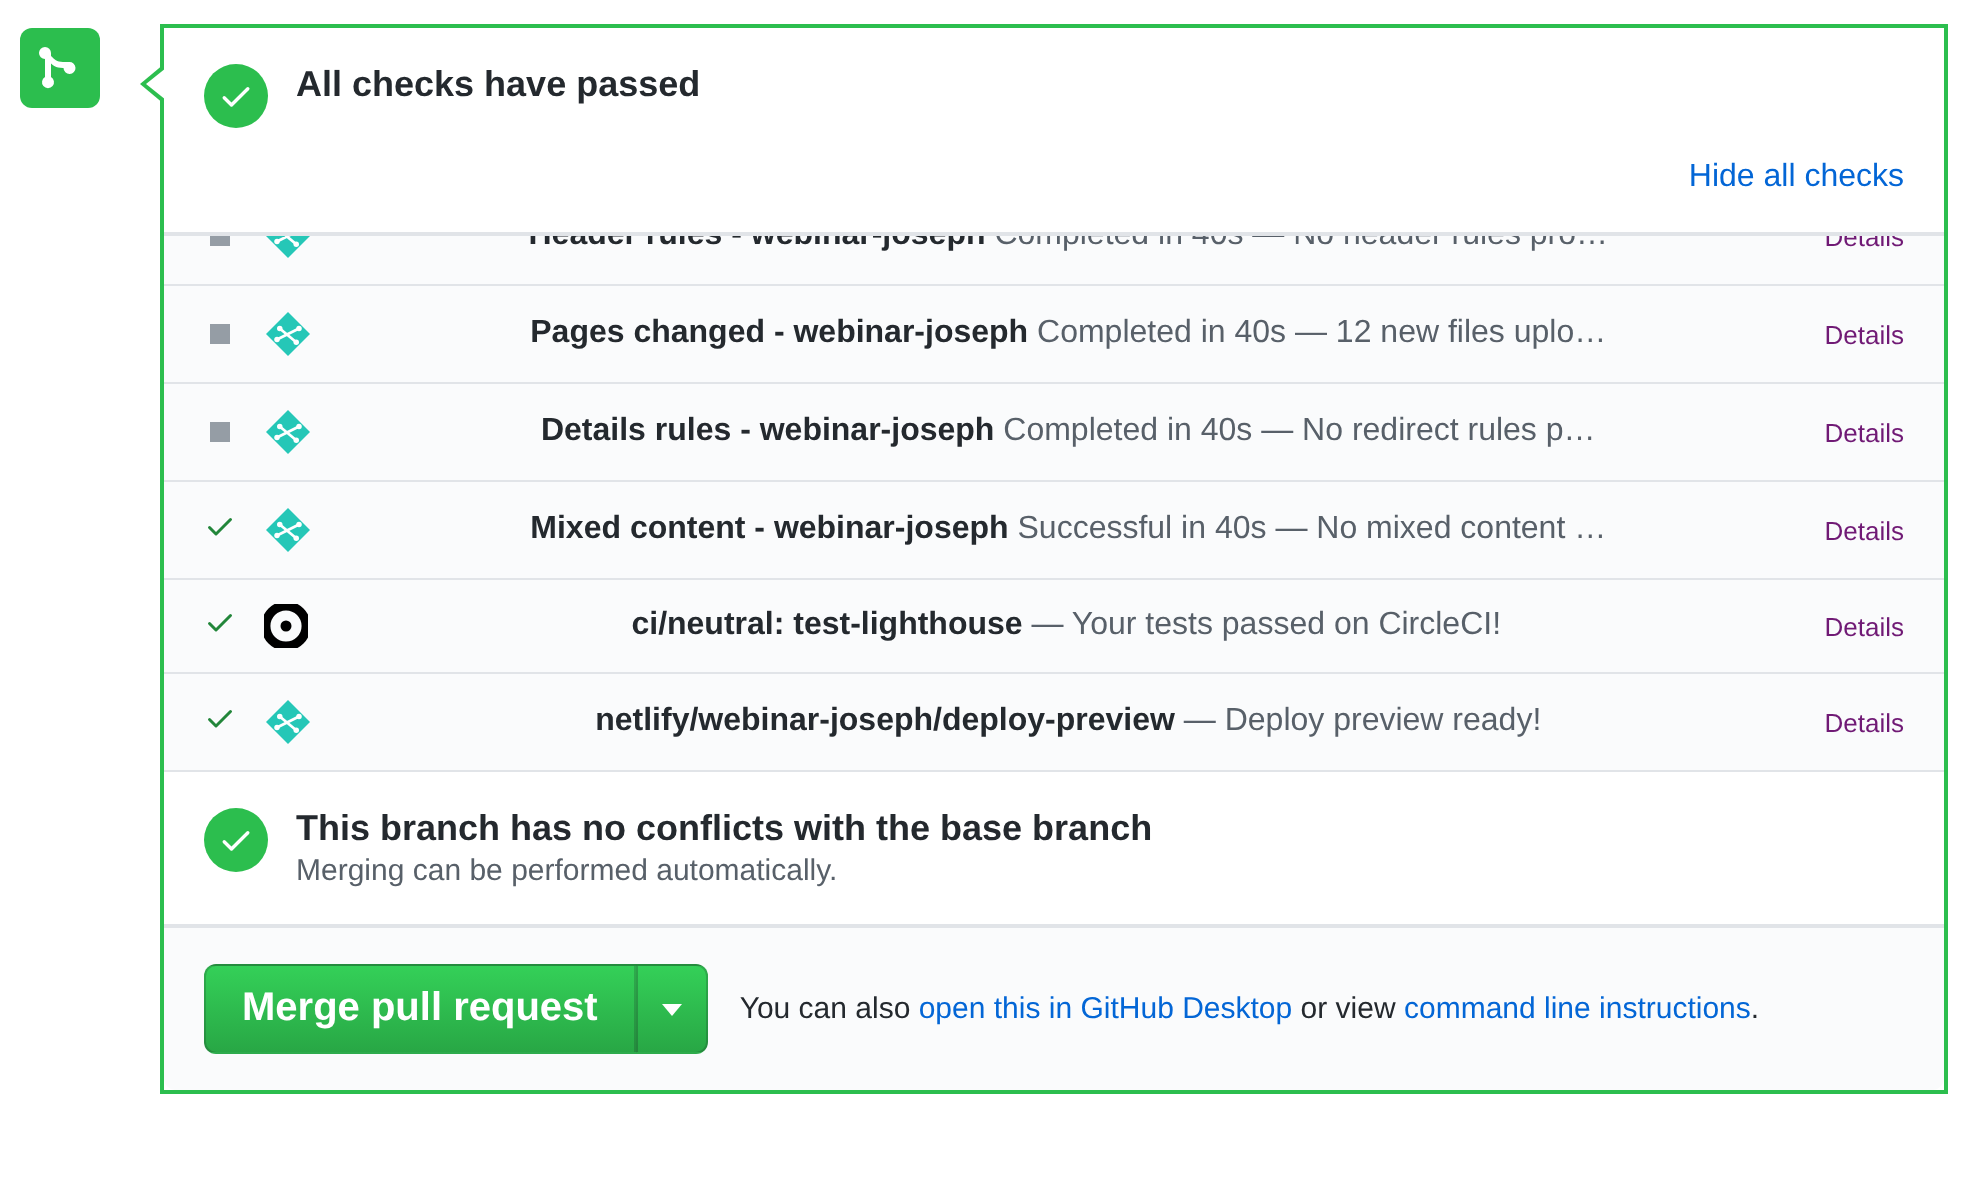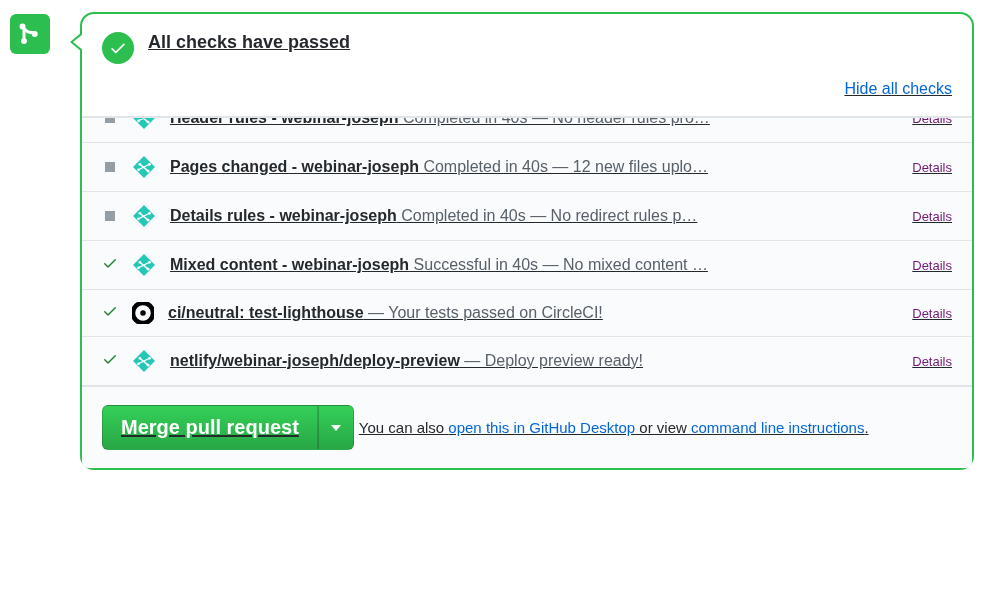--- a/index.html
+++ b/index.html
@@ -21,24 +21,23 @@
     border-radius: 6px;
     display: flex; align-items: center; justify-content: center;
     flex-shrink: 0;
     margin-top: 2px;
   }
   .side-icon svg { width: 24px; height: 24px; fill: #fff; }
   .panel {
     flex: 1;
     margin-left: 30px;
     border: 2px solid #2cbe4e;
-    border-radius: 14px;
+    border-radius: 0;
     position: relative;
     background: #fff;
-    text-decoration: underline;
   }
   .panel::before {
     content: "";
     position: absolute;
     left: -12px; top: 18px;
     width: 0; height: 0;
     border-top: 10px solid transparent;
     border-bottom: 10px solid transparent;
     border-right: 12px solid #2cbe4e;
   }
@@ -84,20 +83,21 @@
     max-height: 300px;
     overflow: hidden;
   }
   .check-row {
     display:flex; align-items:center;
     padding: 12px 20px;
     border-bottom: 1px solid #e1e4e8;
     background:#fafbfc;
     gap: 14px;
     font-size:16px;
+    text-align:center;
   }
   .check-row.cutoff-top {
      margin-top:-24px;
   }
   .status { width: 16px; display:flex; justify-content:center; }
   .status .neutral { width:10px; height:10px; background:#959da5; }
   .status .ok { color:#22863a; font-weight:bold; }
   .status .ok svg { width:16px; height:16px; fill:#22863a; }
   .avatar {
     width: 24px; height: 24px; flex-shrink:0;
@@ -136,21 +136,21 @@
     background: linear-gradient(#34d058,#28a745);
     color:#fff;
     border:1px solid rgba(27,31,35,.2);
     border-left: 1px solid rgba(27,31,35,.25);
     padding: 10px 12px;
     cursor:pointer;
     border-radius:0 6px 6px 0;
     display:flex;align-items:center;justify-content:center;
   }
   .btn-caret svg { width:10px;height:6px;fill:#fff; }
-  .merge-hint { margin-left:5px; color:#24292e; font-size:15px; }
+  .merge-hint { margin-left:16px; color:#24292e; font-size:15px; }
   .merge-hint a { color:#0366d6; cursor:pointer; }
 </style>
 </head>
 <body>
 
 <div class="wrap">
   <div class="side-icon">
     <svg viewBox="0 0 16 16">
         <path d="M5 3a2 2 0 1 0-2 2v6a2 2 0 1 0 2 0V6.5c.5.5 1.5 1.5 4 1.5h.17A2 2 0 1 0 11 6h-2C7 6 6 5 5 4z"></path>
       </svg>
@@ -270,20 +270,31 @@
               <circle cx="22" cy="22" r="2" fill="#fff"></circle>
               <circle cx="8" cy="20" r="2" fill="#fff"></circle>
               <circle cx="24" cy="12" r="2" fill="#fff"></circle>
             </svg>
           </span>
           <span class="check-text"><strong>netlify/webinar-joseph/deploy-preview</strong> — Deploy preview ready!</span>
           <span class="details-link">Details</span>
         </div>
       </div>
 
+    <div class="section">
+      <div class="circle-check">
+        <svg viewBox="0 0 16 16">
+            <path d="M13.78 4.22a.75.75 0 010 1.06l-7.25 7.25a.75.75 0 01-1.06 0L2.22 9.28a.75.75 0 011.06-1.06L6 10.94l6.72-6.72a.75.75 0 011.06 0z"></path>
+          </svg>
+      </div>
+      <div class="section-text">
+        <h2>This branch has no conflicts with the base branch</h2>
+        <p>Merging can be performed automatically.</p>
+      </div>
+    </div>
 
     <div class="merge-bar">
       <div class="btn-group">
         <button class="btn">Merge pull request</button>
         <button class="btn-caret">
           <svg viewBox="0 0 10 6">
               <path d="M0 0l5 6 5-6z"></path>
             </svg>
         </button>
       </div>

